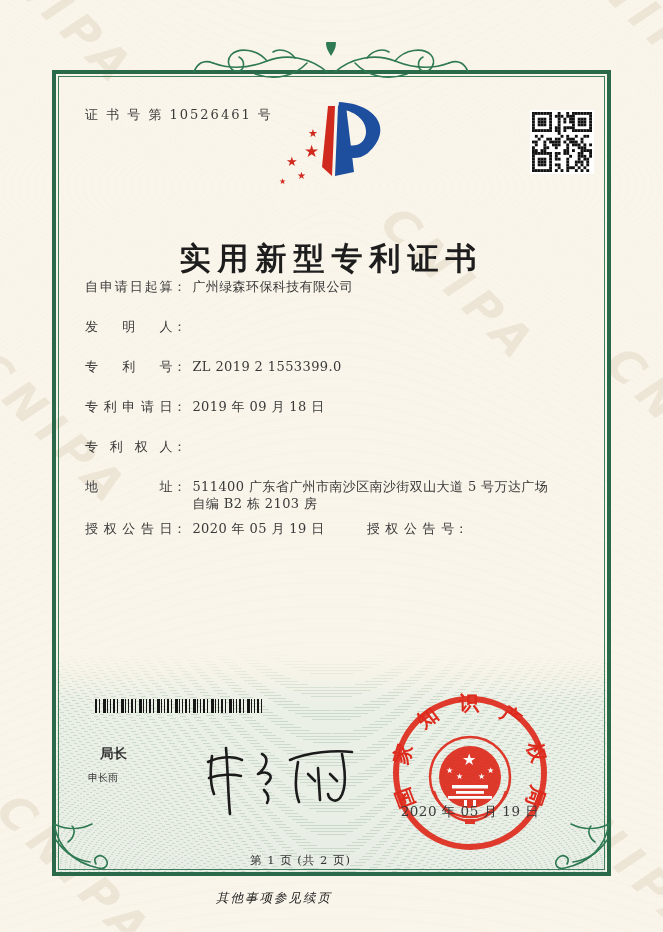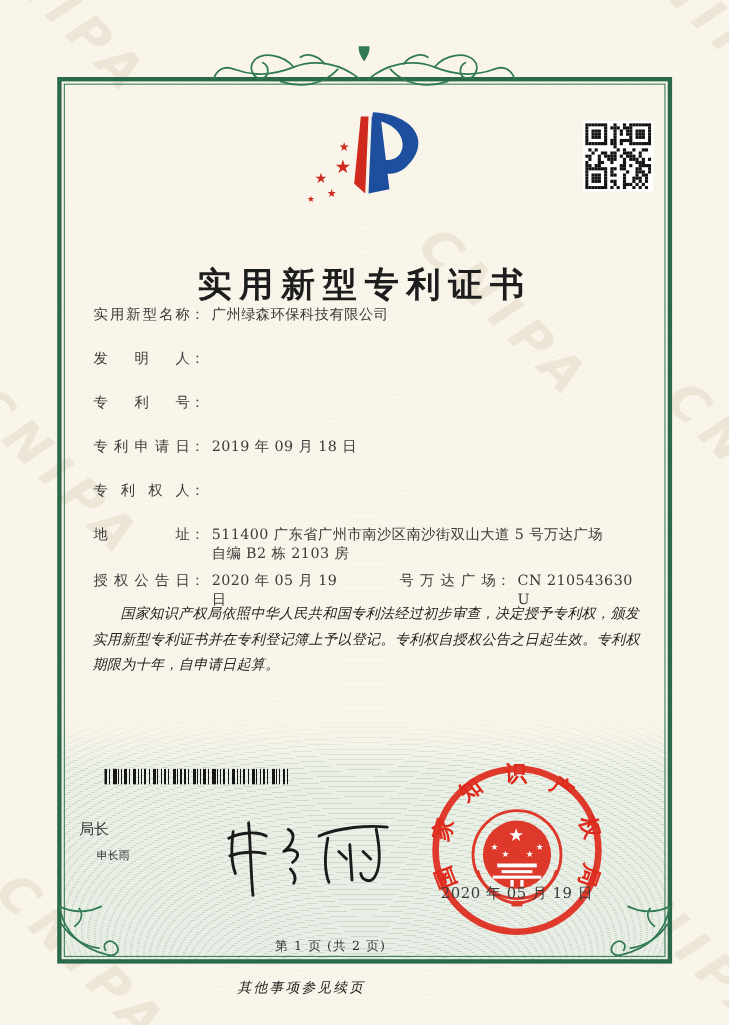--- a/index.html
+++ b/index.html
@@ -48,21 +48,21 @@
   .paras p{margin:0; text-indent:2em;}
   .barcode{
     position:absolute; left:95px; top:699px; width:168px; height:14px; z-index:3;
     background:repeating-linear-gradient(90deg,
       #161616 0 2px, rgba(0,0,0,0) 2px 4px,
       #161616 4px 5px, rgba(0,0,0,0) 5px 8px,
       #161616 8px 11px, rgba(0,0,0,0) 11px 12px,
       #161616 12px 13px, rgba(0,0,0,0) 13px 15px,
       #161616 15px 16px, rgba(0,0,0,0) 16px 18px);
   }
-  .post{position:absolute; left:72px; top:745px; z-index:3; font-family:"DejaVu Sans",sans-serif; font-size:13.5px; color:#2f2f2f; font-weight:400;}
+  .post{position:absolute; left:100px; top:745px; z-index:3; font-family:"DejaVu Sans",sans-serif; font-size:13.5px; color:#2f2f2f; font-weight:700;}
   .postname{position:absolute; left:88px; top:771px; z-index:3; font-family:"DejaVu Sans",sans-serif; font-size:10px; color:#2f2f2f; font-weight:500;}
   .signature{position:absolute; left:190px; top:726px; z-index:3;}
   .seal{position:absolute; left:390px; top:693px; width:160px; height:160px; z-index:4;}
   .seal-date{
     position:absolute; left:0; top:110px; width:160px; text-align:center;
     font-size:13.5px; color:#3a3a3a; letter-spacing:0.5px; white-space:nowrap;
   }
   .pageno{position:absolute; left:0; top:853px; width:601px; text-align:center; z-index:3; font-size:11.5px; color:#333; letter-spacing:1px;}
   .contnote{position:absolute; left:0; top:890px; width:548px; text-align:center; z-index:3; font-size:12.5px; color:#222; font-style:italic; letter-spacing:2px;}
   svg{display:block;}
@@ -114,20 +114,21 @@
   </svg>
   <svg class="corner-orn" style="left:549px; top:818px;" width="66" height="62" viewBox="0 0 66 62">
     <g transform="translate(66,0) scale(-1,1)" stroke="#2f7a52" stroke-width="1.6" fill="none" stroke-linecap="round">
       <path d="M6,6 C10,28 24,44 50,50 C58,52 62,46 57,40 C52,35 44,39 48,46"></path>
       <path d="M8,22 C16,34 28,42 42,44"></path>
       <path d="M6,6 C18,12 32,12 44,6"></path>
       <path d="M20,24 C26,20 28,12 24,8"></path>
     </g>
   </svg>
 
+  <div class="certno">证 书 号 第 10526461 号</div>
 
   <svg class="logo" width="136" height="90" viewBox="0 0 136 90">
     <polygon points="66,10 73,10 70,80 60,71" fill="#cf2a1d"></polygon>
     <path d="M77,6 C115,8 132,34 106,57 C96,65 84,62 79,58 L81,47 C92,53 103,48 104,37 C105,24 92,14 76,13 Z" fill="#1d4f9e"></path>
     <polygon points="76,10 84,10 92,76 73,80" fill="#1d4f9e"></polygon>
     <g fill="#cf2a1d" font-family="DejaVu Sans, sans-serif">
       <text x="46" y="41" font-size="11">★</text>
       <text x="42" y="61" font-size="17">★</text>
       <text x="24" y="70" font-size="13">★</text>
       <text x="35" y="83" font-size="10">★</text>
@@ -359,60 +360,59 @@
         <rect x="42.86" y="57.14" width="2.86" height="2.86"></rect>
         <rect x="48.57" y="57.14" width="2.86" height="2.86"></rect>
         <rect x="54.29" y="57.14" width="2.86" height="2.86"></rect>
       </g>
   </svg>
 
   <div class="title">实用新型专利证书</div>
 
   <div class="fields">
     <div class="fieldrow">
-      <span class="flabel">实用新型名称</span>
+      <span class="flabel">自申请日起算</span>
         <span class="fcolon">：</span>
       <span class="fvalue">广州绿森环保科技有限公司</span>
     </div>
     <div class="fieldrow">
       <span class="flabel">发明人</span>
         <span class="fcolon">：</span>
     </div>
     <div class="fieldrow">
       <span class="flabel">专利号</span>
         <span class="fcolon">：</span>
+      <span class="fvalue">ZL 2019 2 1553399.0</span>
     </div>
     <div class="fieldrow">
       <span class="flabel">专利申请日</span>
         <span class="fcolon">：</span>
       <span class="fvalue">2019 年 09 月 18 日</span>
     </div>
     <div class="fieldrow">
       <span class="flabel">专利权人</span>
         <span class="fcolon">：</span>
     </div>
     <div class="fieldrow addr">
       <span class="flabel">地址</span>
         <span class="fcolon">：</span>
       <span class="fvalue"><span>511400 广东省广州市南沙区南沙街双山大道 5 号万达广场</span><br><span>自编 B2 栋 2103 房</span></span>
     </div>
     <div class="fieldrow">
       <span class="flabel">授权公告日</span>
         <span class="fcolon">：</span>
       <span>2020 年 05 月 19 日</span>
       <span class="grant2">
-        <span class="flabel">号万达广场</span>
+        <span class="flabel">授权公告号</span>
           <span class="fcolon">：</span>
-        <span>CN 210543630 U</span>
       </span>
     </div>
   </div>
 
   <div class="paras">
-    <p>国家知识产权局依照中华人民共和国专利法经过初步审查，决定授予专利权，颁发实用新型专利证书并在专利登记簿上予以登记。专利权自授权公告之日起生效。专利权期限为十年，自申请日起算。</p>
   </div>
 
   <div class="barcode"></div>
 
   <div class="post">局长</div>
   <div class="postname">申长雨</div>
 
   <svg class="signature" width="170" height="95" viewBox="0 0 170 95">
     <g stroke="#1b1b1b" stroke-width="2.6" fill="none" stroke-linecap="round" stroke-linejoin="round">
       <path d="M22,30 C20,45 20,58 24,68"></path>

